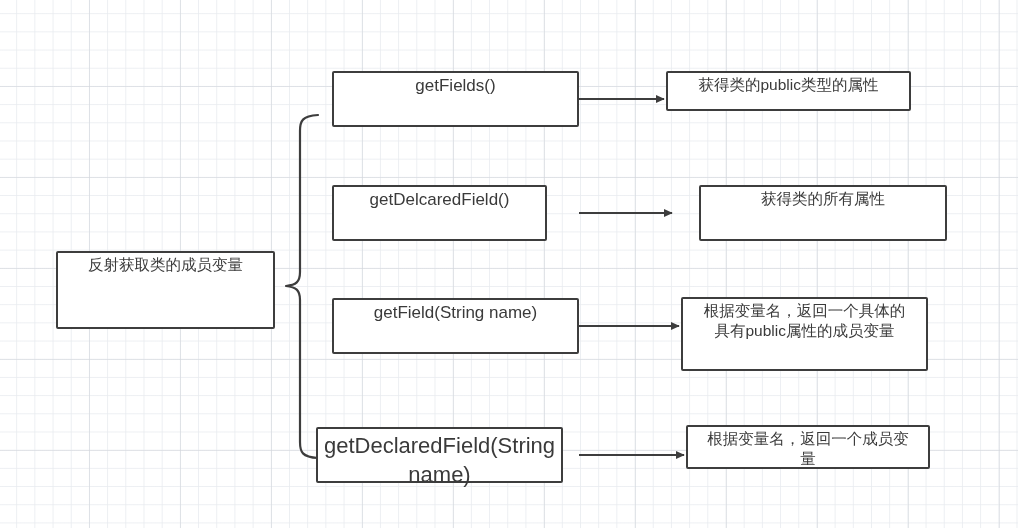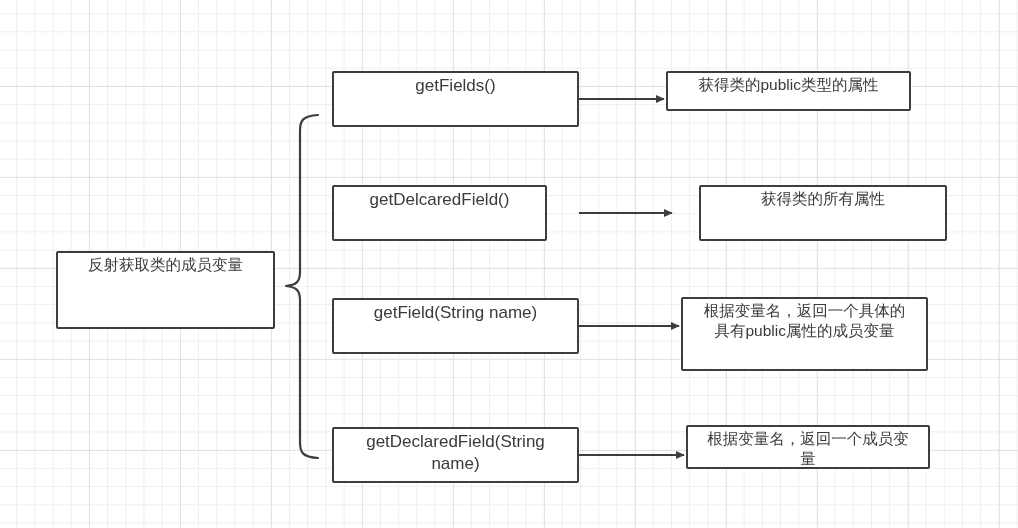--- a/index.html
+++ b/index.html
@@ -48,21 +48,21 @@
     padding: 2px 10px;
   }
   .node-text {
     display: block;
     white-space: pre-line;
   }
   .n-root    { left: 56px;  top: 251px; width: 219px; height: 78px;  font-size: 15.5px; }
   .n-m1      { left: 332px; top: 71px;  width: 247px; height: 56px;  font-size: 17px; }
   .n-m2      { left: 332px; top: 185px; width: 215px; height: 56px;  font-size: 17px; }
   .n-m3      { left: 332px; top: 298px; width: 247px; height: 56px;  font-size: 17px; }
-  .n-m4      { left: 332px; top: 427px; width: 247px; height: 56px;  font-size: 17px; }
+  .n-m4      { left: 316px; top: 427px; width: 247px; height: 56px;  font-size: 22px; }
   .n-d1      { left: 666px; top: 71px;  width: 245px; height: 40px;  font-size: 15.5px; }
   .n-d2      { left: 674px; top: 185px; width: 248px; height: 56px;  font-size: 15.5px; margin-left: 25px; }
   .n-d3      { left: 681px; top: 297px; width: 247px; height: 74px;  font-size: 15.5px; }
   .n-d4      { left: 686px; top: 425px; width: 244px; height: 44px;  font-size: 15.5px; }
 </style>
 </head>
 <body>
 
 <div id="canvas">
 

